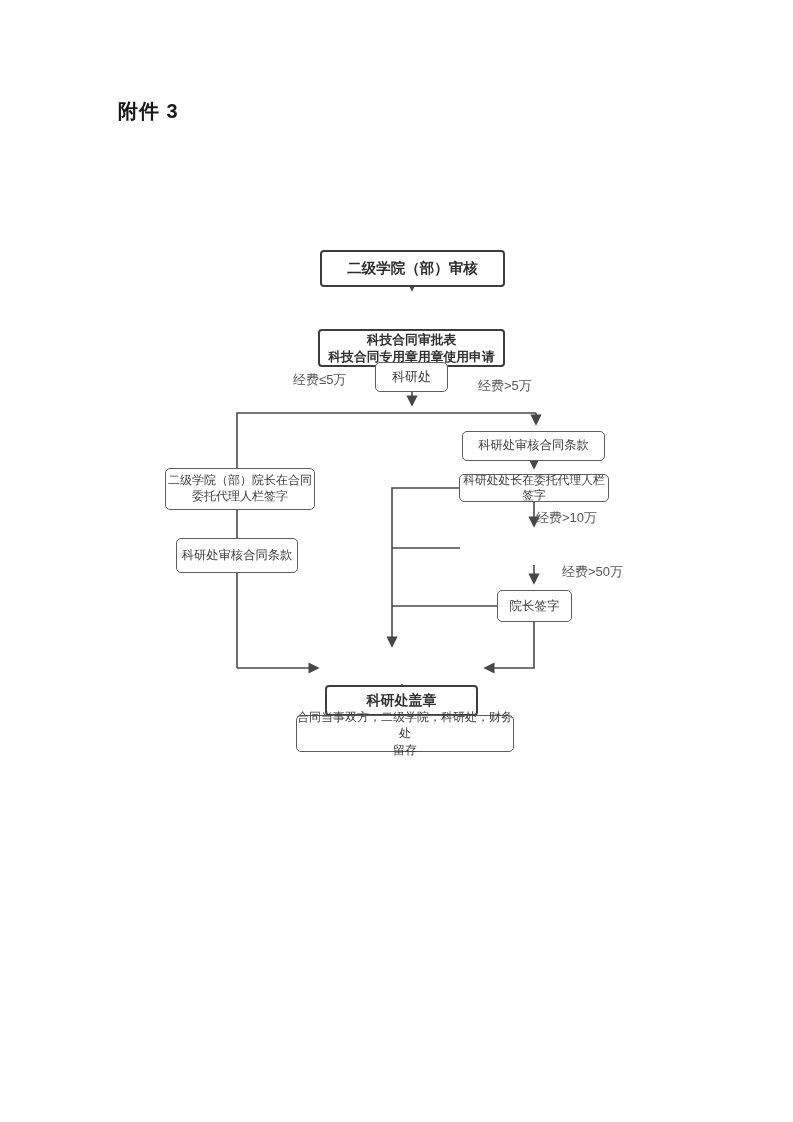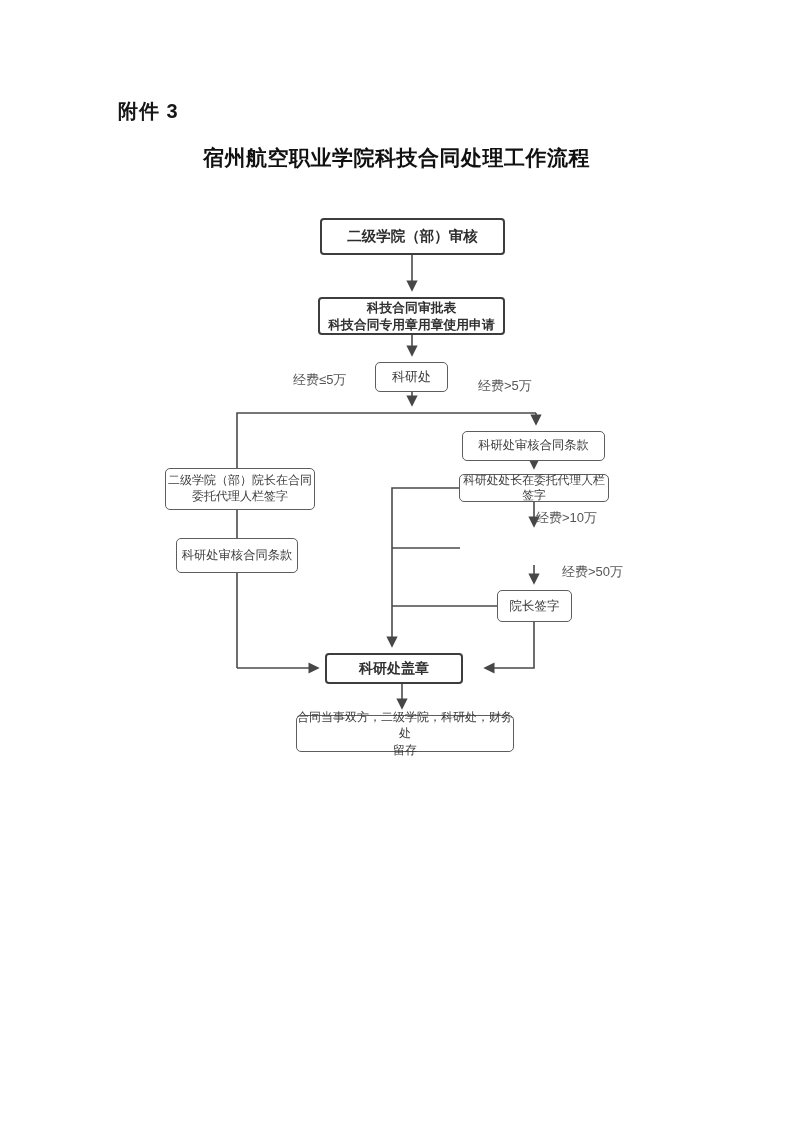--- a/index.html
+++ b/index.html
@@ -21,51 +21,50 @@
   svg.connectors{position:absolute;left:0;top:0;z-index:1;}
   .node{
     position:absolute;z-index:2;
     background:#ffffff;
     border:1.5px solid #5d5d5d;border-radius:5px;
     display:flex;align-items:center;justify-content:center;
     text-align:center;color:#3c3c3c;
     white-space:pre-line;line-height:1.3;
     box-sizing:border-box;
   }
-  .node.thick{border:2px solid #3d3d3d;border-radius:4px;}
+  .node.thick{border:2px solid #3d3d3d;border-radius:4px;margin-top:32px;}
   .node.bold{font-weight:700;color:#303030;}
   .node.semibold{font-weight:600;color:#2e2e2e;}
   .edge-label{
     position:absolute;z-index:2;color:#565656;font-size:13px;white-space:nowrap;
   }
   
   #n-review        {left:320px;top:218px;width:185px;height:37px;font-size:14.5px;}
   #n-forms         {left:318px;top:297px;width:187px;height:38px;font-size:12.8px;line-height:1.35;}
   #n-keyan         {left:375px;top:362px;width:73px;height:30px;font-size:13px;}
   #n-left-dean     {left:165px;top:468px;width:150px;height:42px;font-size:12px;}
   #n-left-review   {left:176px;top:538px;width:122px;height:35px;font-size:12.3px;}
   #n-right-review  {left:462px;top:431px;width:143px;height:30px;font-size:12.3px;}
   #n-right-director{left:459px;top:474px;width:150px;height:28px;font-size:11.8px;}
   #n-right-vice    {left:460px;top:533px;width:150px;height:32px;font-size:11.8px;line-height:1.25;}
   #n-right-pres    {left:497px;top:590px;width:75px;height:32px;font-size:12.5px;}
-  #n-stamp         {left:325px;top:653px;width:138px;height:31px;font-size:14px;}
+  #n-stamp         {left:325px;top:653px;width:153px;height:31px;font-size:14px;}
   #n-final         {left:296px;top:715px;width:218px;height:37px;font-size:12px;line-height:1.35;}
   #lbl-le5  {left:293px;top:371px;}
   #lbl-gt5  {left:478px;top:377px;}
   #lbl-gt10 {left:536px;top:509px;}
   #lbl-gt50 {left:562px;top:563px;}
 </style>
 </head>
 <body>
 
 <div class="page">
 
   <div class="attachment">附件 3</div>
 
-  <div class="doc-title">宿州航空职业学院科技合同处理工作流程</div>
 
   <div class="flow">
 
     <svg class="connectors" width="793" height="1122" viewBox="0 0 793 1122">
       <defs>
         <marker id="arrow" viewBox="0 0 10 10" refX="8.5" refY="5" markerWidth="7" markerHeight="7" orient="auto-start-reverse">
           <path d="M0,0 L10,5 L0,10 z" fill="#474747"></path>
         </marker>
       </defs>
       <g stroke="#4a4a4a" stroke-width="1.6" fill="none">

